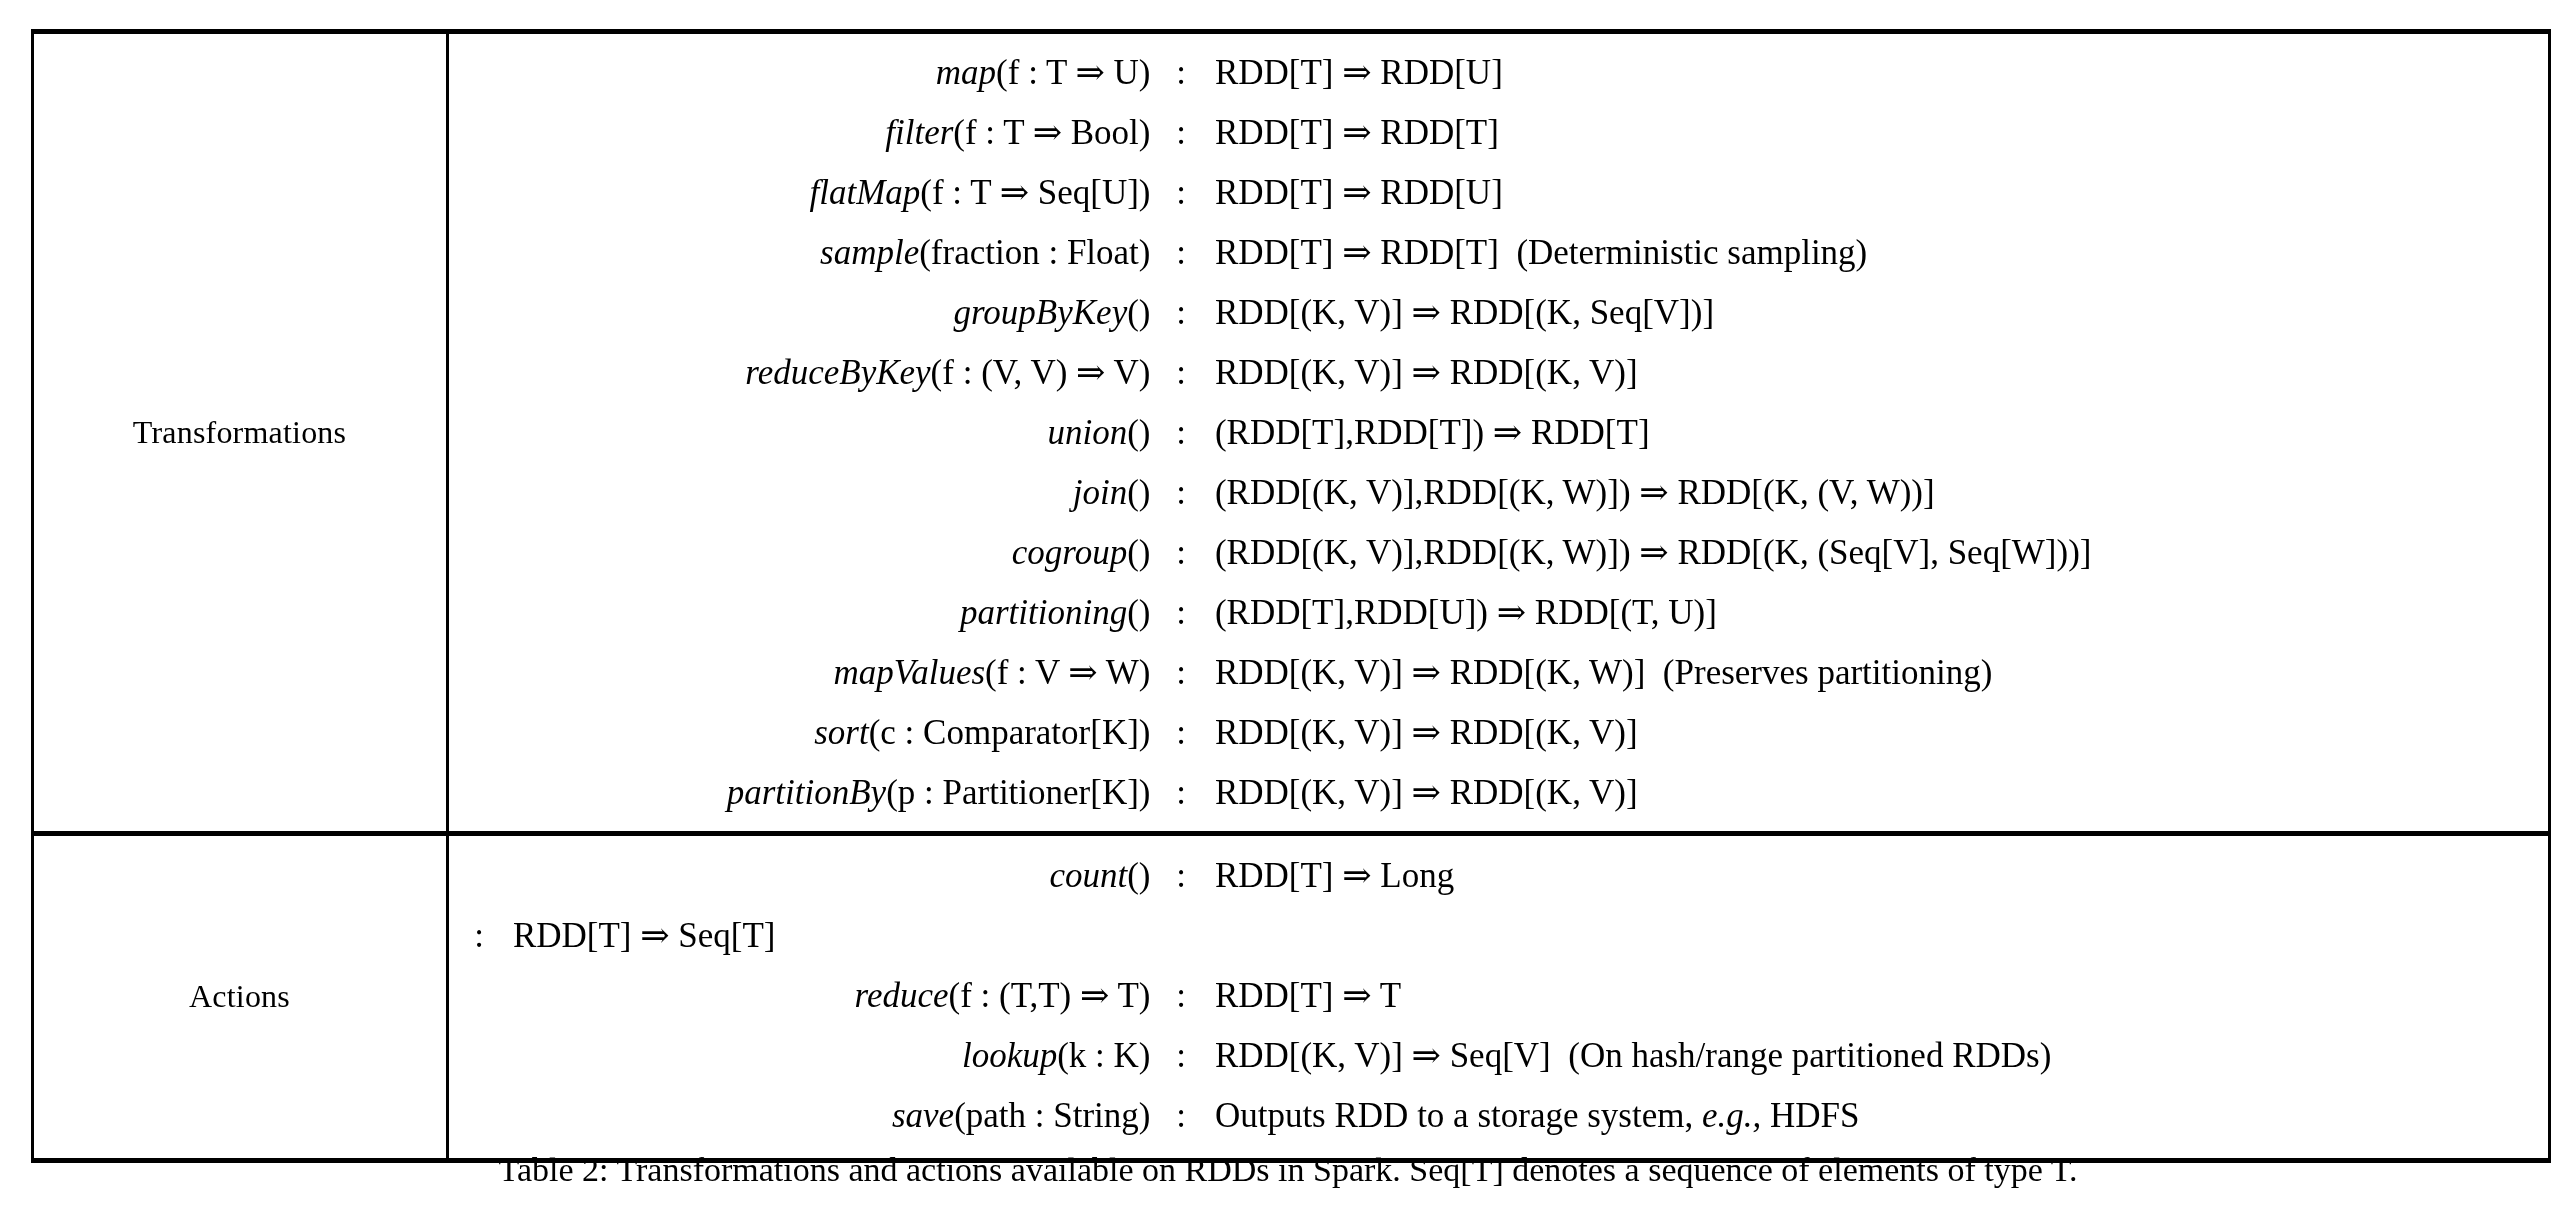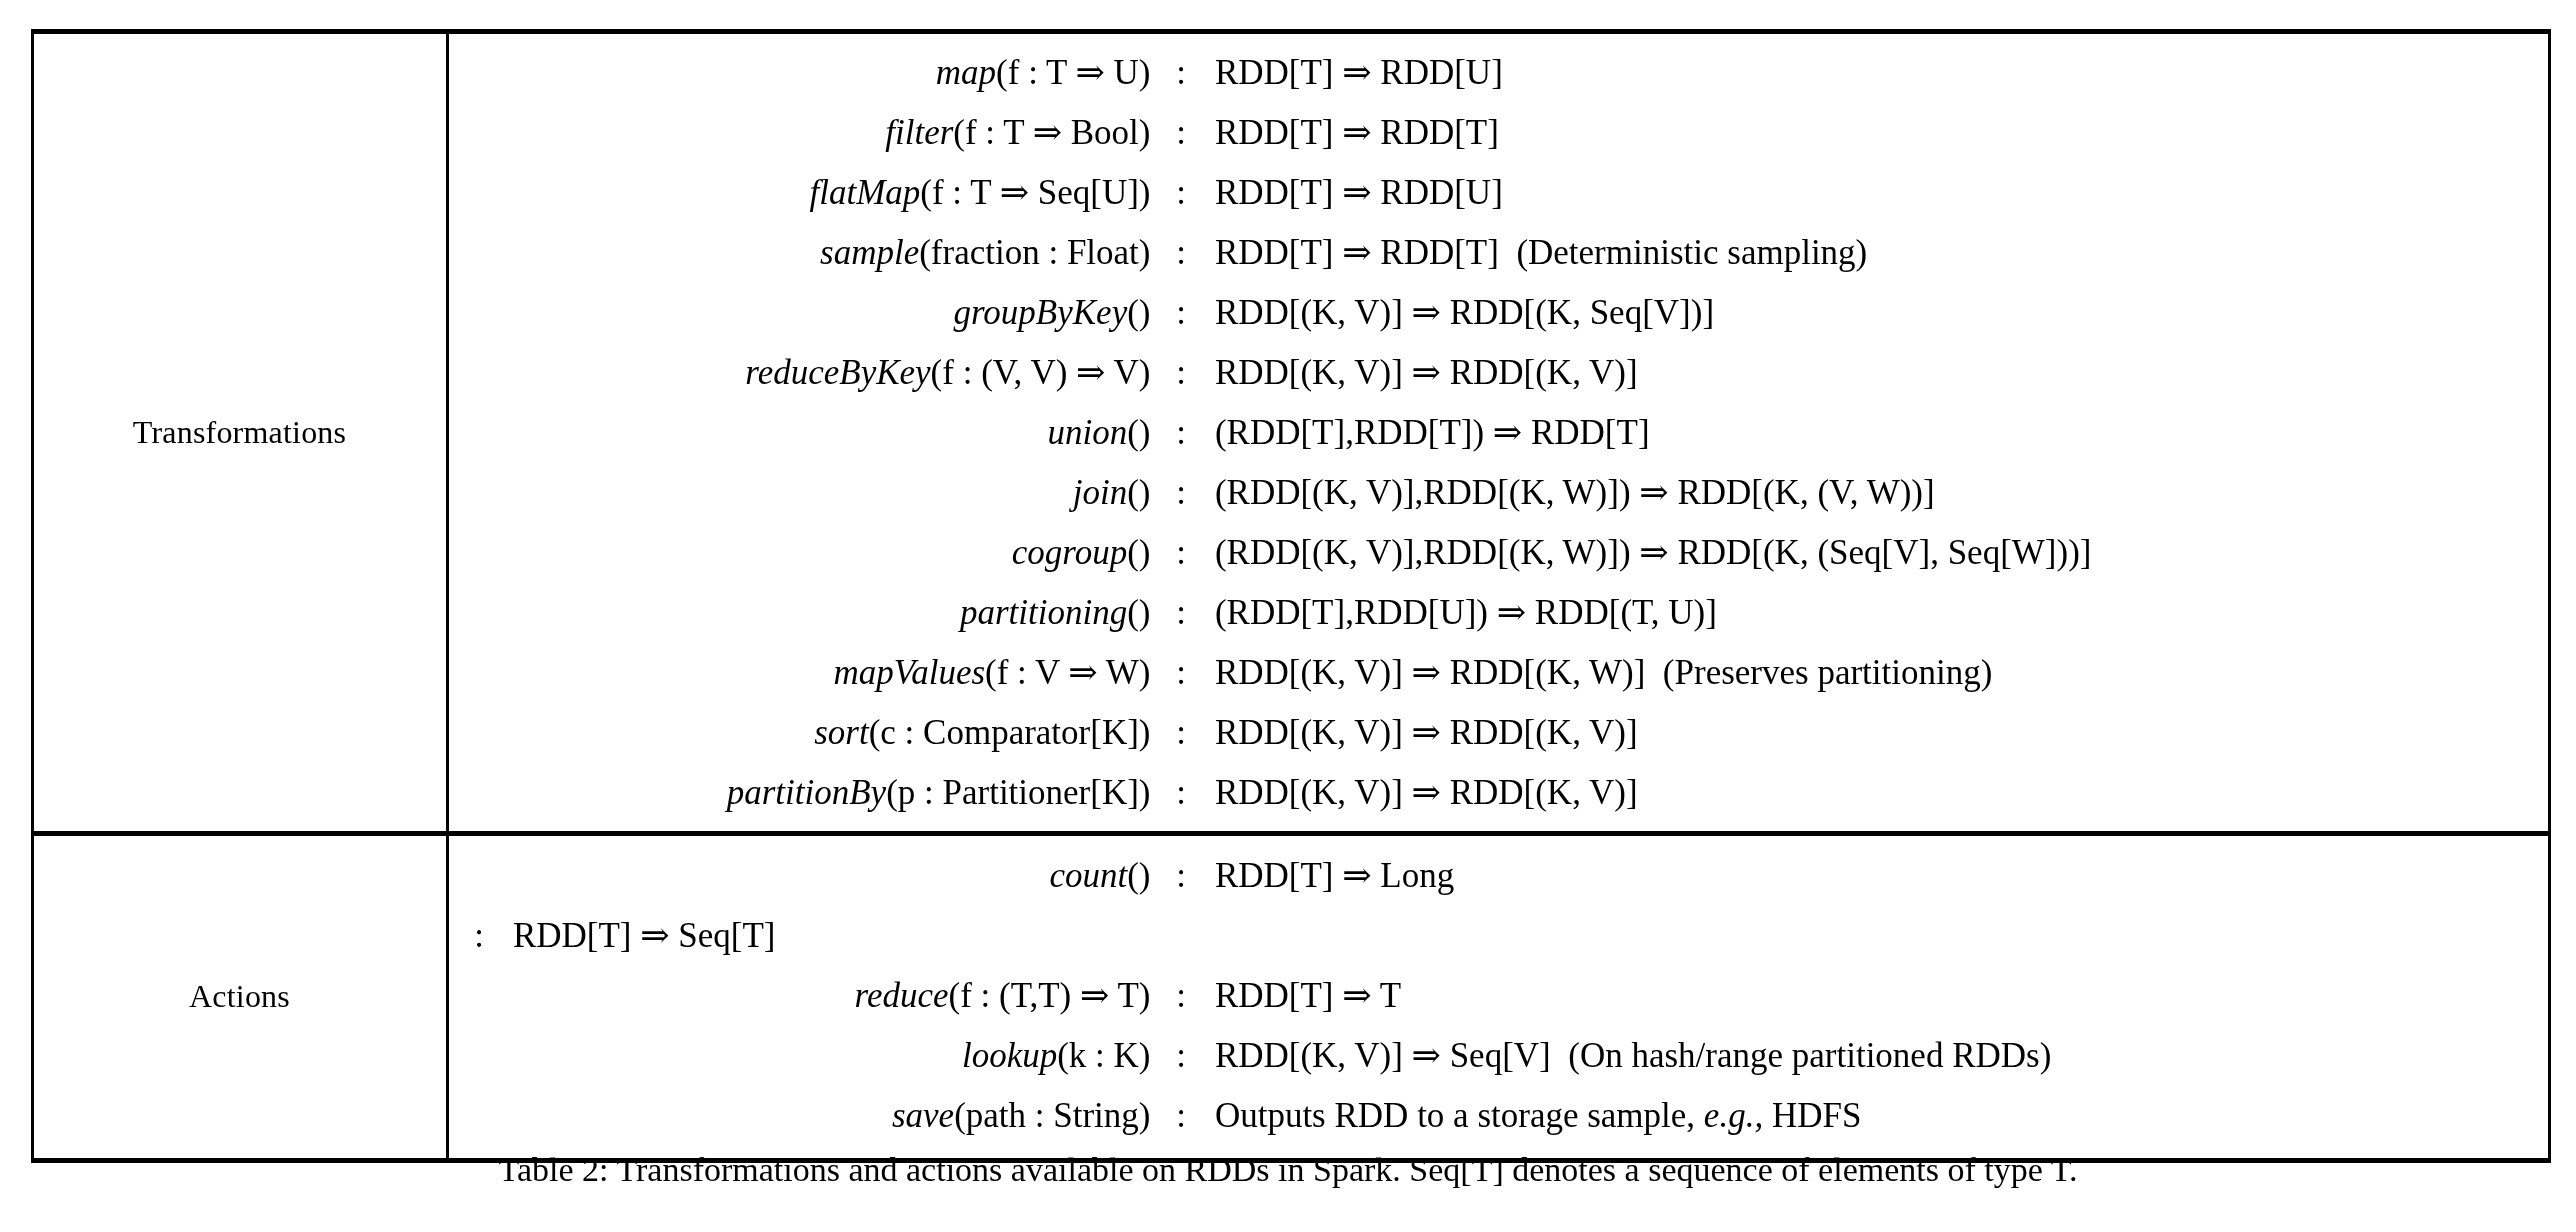--- a/index.html
+++ b/index.html
@@ -218,21 +218,21 @@
             <div class="type"><span>RDD[T] ⇒ T</span></div>
           </div>
           <div class="row">
             <div class="sig"><span class="fn">lookup</span><span>(k : K)</span></div>
             <div class="colon">:</div>
             <div class="type"><span>RDD[(K, V)] ⇒ Seq[V]</span><span>&nbsp;&nbsp;</span><span class="note">(On hash/range partitioned RDDs)</span></div>
           </div>
           <div class="row">
             <div class="sig"><span class="fn">save</span><span>(path : String)</span></div>
             <div class="colon">:</div>
-            <div class="type"><span>Outputs RDD to a storage sample, </span><span class="emph">e.g.,</span><span> HDFS</span></div>
+            <div class="type"><span>Outputs RDD to a storage system, </span><span class="emph">e.g.,</span><span> HDFS</span></div>
           </div>
         </div>
     </div>
 
     <div class="rule-bottom"></div>
   </div>
 
   <div class="caption">Table 2: Transformations and actions available on RDDs in Spark. Seq[T] denotes a sequence of elements of type T.</div>
 
 </div>

